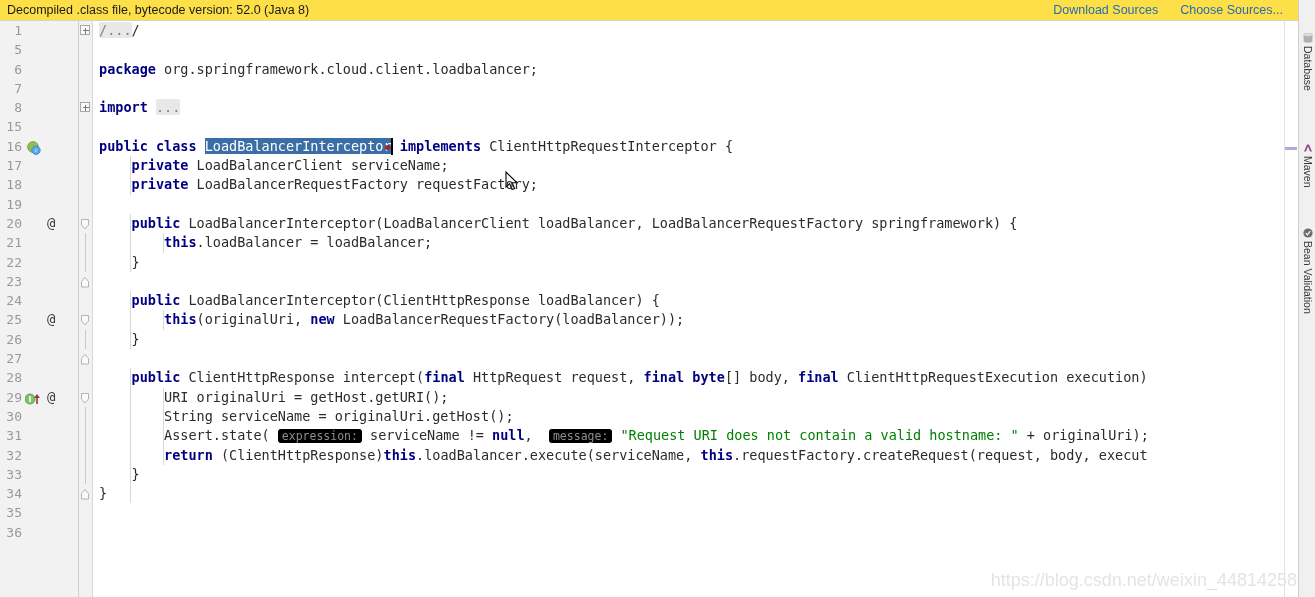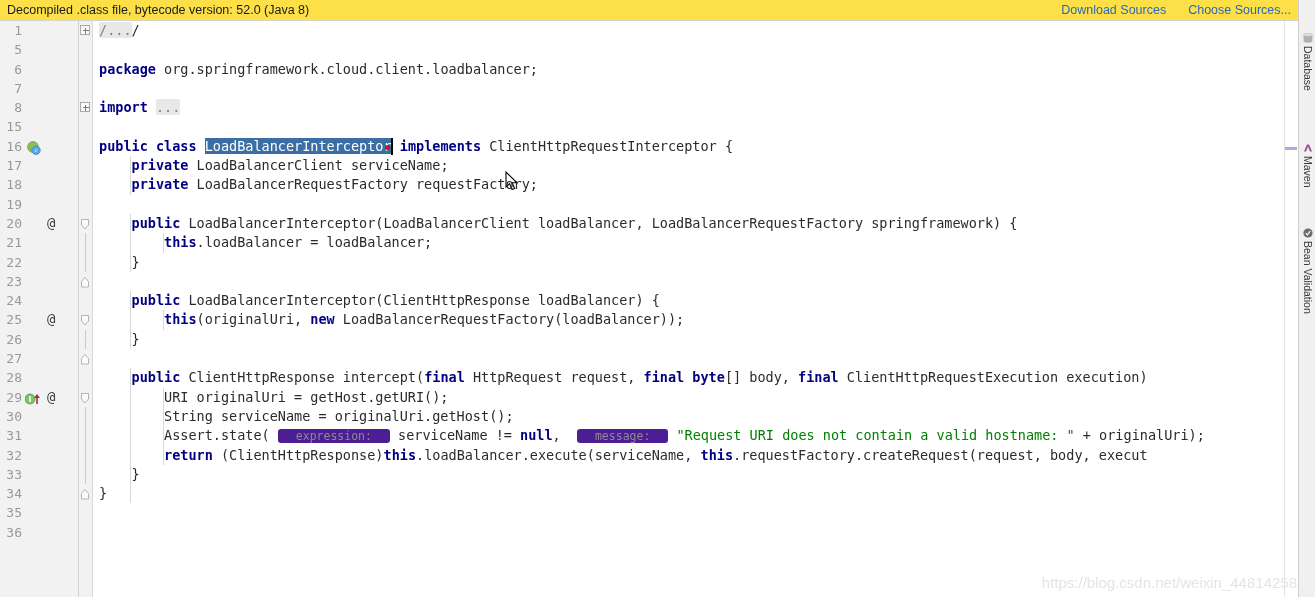--- a/index.html
+++ b/index.html
@@ -36,21 +36,21 @@
     color: #1a1a1a;
   }
   .notif-text {
     padding-left: 7px;
     white-space: nowrap;
   }
   .notif-links {
     margin-left: auto;
     display: flex;
     gap: 22px;
-    padding-right: 7px;
+    padding-right: 15px;
   }
   .notif-link {
     color: #2a6ab5;
     font-size: 12.5px;
     cursor: pointer;
     white-space: nowrap;
   }
 
   
   .editor-wrap {
@@ -160,24 +160,24 @@
     top: 0;
     width: 1px;
     height: 19.3px;
     background: #d8d8d8;
   }
   .kw   { color: #000080; font-weight: bold; }
   .str  { color: #008000; }
   .pln  { color: #2b2b2b; }
   .hint {
     color: #8c8c8c;
-    background: #4c1d95;
+    background: #000000;
     border-radius: 3px;
     font-size: 11.5px;
-    padding: 0 18px;
+    padding: 0 4px;
   }
   .folded {
     background: #e8e8e8;
     color: #808080;
     border-radius: 2px;
   }
   .sel {
     background: #3a6ea5;
     color: #ffffff;
   }
@@ -252,21 +252,21 @@
     position: absolute;
     left: 2.5px;
     width: 12px; height: 12px;
   }
 
   
   .watermark {
     position: absolute;
     right: 18px;
     bottom: 6px;
-    font-size: 15px;
+    font-size: 18px;
     color: #e4e4e4;
     font-family: "Liberation Sans", sans-serif;
     white-space: nowrap;
     user-select: none;
   }
 </style>
 </head>
 <body>
 
 <div id="app">

